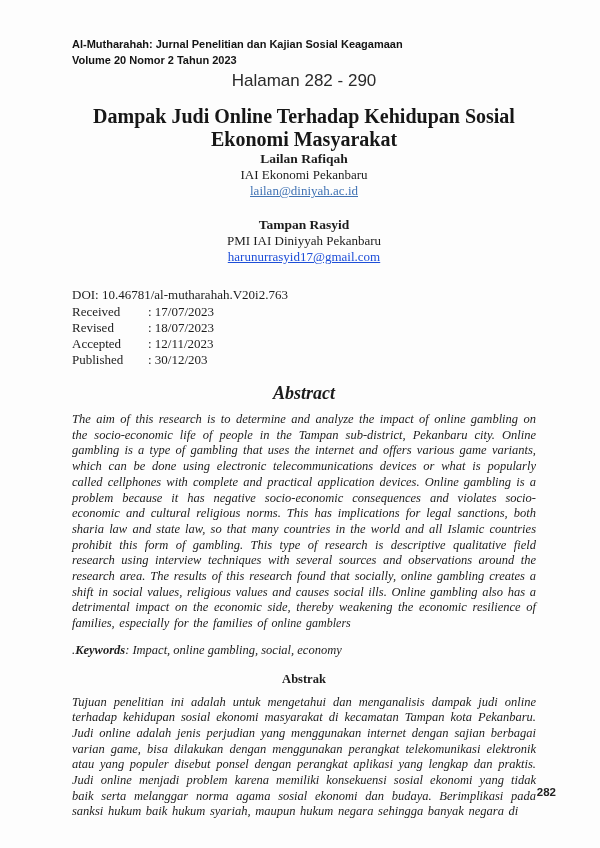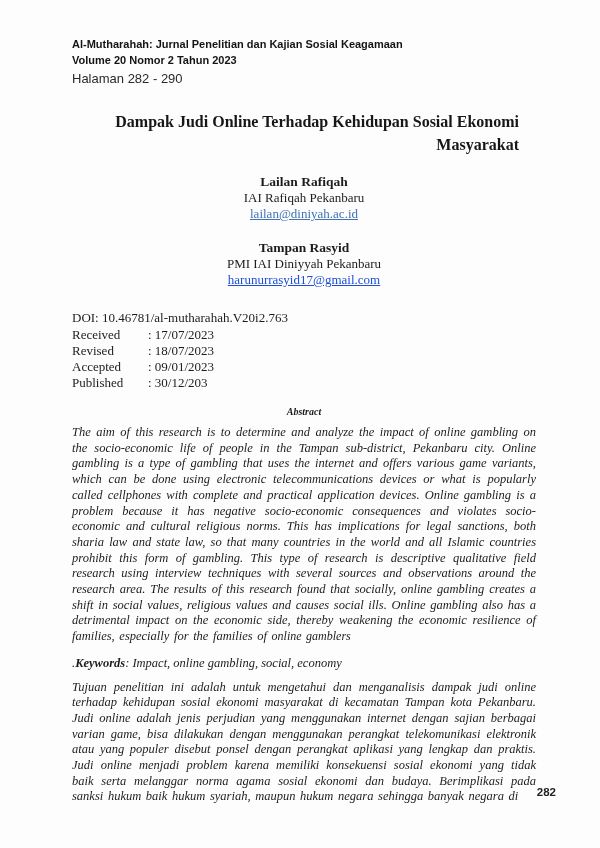--- a/index.html
+++ b/index.html
@@ -19,59 +19,59 @@
   
   .masthead {
     font-family: "Liberation Sans", sans-serif;
     font-size: 11px;
     font-weight: 700;
     line-height: 16px;
     color: #141414;
   }
   .pages-line {
     font-family: "Liberation Sans", sans-serif;
-    font-size: 13px;
+    font-size: 17px;
     font-weight: 400;
-    text-align: left;
+    text-align: center;
     margin-top: 3px;
     color: #2a2a2a;
   }
 
   
   .title {
-    margin: 24px auto 0;
+    margin: 14px auto 0;
     max-width: 430px;
-    text-align: right;
-    font-size: 16px;
+    text-align: center;
+    font-size: 20px;
     font-weight: 700;
     line-height: 23px;
     color: #171717;
   }
 
   
-  .authors { margin-top: 18px; text-align: center; }
+  .authors { text-align: center; }
   .author-block { margin-top: 18px; }
   .author-block:first-child { margin-top: 0; }
   .author-name { font-size: 13.5px; font-weight: 700; line-height: 16px; }
   .author-affiliation { font-size: 13px; line-height: 16px; }
   .author-email { font-size: 13px; line-height: 16px; }
   .author-email a { text-decoration: underline; }
 
   
   .meta { margin-top: 22px; font-size: 13px; line-height: 16px; }
   .doi-line { margin-bottom: 1px; }
   .history-row { display: flex; }
   .history-label { width: 76px; flex: 0 0 76px; }
   .history-value { flex: 1; }
 
   
   .abstract-heading {
     margin-top: 15px;
     text-align: center;
-    font-size: 10px;
+    font-size: 18px;
     font-weight: 700;
     font-style: italic;
   }
   .abstract-body {
     margin-top: 8px;
     font-size: 12.5px;
     font-style: italic;
     line-height: 15.7px;
     text-align: justify;
     word-spacing: 1.5px;
@@ -112,21 +112,21 @@
       <div>Al-Mutharahah: Jurnal Penelitian dan Kajian Sosial Keagamaan</div>
       <div>Volume 20 Nomor 2 Tahun 2023</div>
     </div>
     <div class="pages-line">Halaman 282 - 290</div>
 
     <div class="title">Dampak Judi Online Terhadap Kehidupan Sosial Ekonomi Masyarakat</div>
 
     <div class="authors">
       <div class="author-block">
         <div class="author-name">Lailan Rafiqah</div>
-        <div class="author-affiliation">IAI Rafiqah Pekanbaru</div>
+        <div class="author-affiliation">IAI Ekonomi Pekanbaru</div>
         <div class="author-email"><a href="#" style="color:#4173b4;">lailan@diniyah.ac.id</a></div>
       </div>
       <div class="author-block">
         <div class="author-name">Tampan Rasyid</div>
         <div class="author-affiliation">PMI IAI Diniyyah Pekanbaru</div>
         <div class="author-email"><a href="#" style="color:#1d4ed8;">harunurrasyid17@gmail.com</a></div>
       </div>
     </div>
 
     <div class="meta">
@@ -134,31 +134,32 @@
       <div class="history-row">
         <span class="history-label">Received</span>
         <span class="history-value">: 17/07/2023</span>
       </div>
       <div class="history-row">
         <span class="history-label">Revised</span>
         <span class="history-value">: 18/07/2023</span>
       </div>
       <div class="history-row">
         <span class="history-label">Accepted</span>
-        <span class="history-value">: 09/01/2023</span>
+        <span class="history-value">: 12/11/2023</span>
       </div>
       <div class="history-row">
         <span class="history-label">Published</span>
         <span class="history-value">: 30/12/203</span>
       </div>
     </div>
 
     <div class="abstract-heading">Abstract</div>
     <div class="abstract-body"><span>The aim of this research is to determine and analyze the impact of online gambling on the socio-economic life of people in the Tampan sub-district, Pekanbaru city. Online gambling is a type of gambling that uses the internet and offers various game variants, which can be done using electronic telecommunications devices or what is popularly called cellphones with complete and practical application devices. Online gambling is a problem because it has negative socio-economic consequences and violates socio-economic and cultural religious norms. This has implications for legal sanctions, both sharia law and state law, so that many countries in the world and all Islamic countries prohibit this form of gambling. This type of research is descriptive qualitative field research using interview techniques with several sources and observations around the research area. The results of this research found that socially, online gambling creates a shift in social values, religious values and causes social ills. Online gambling also has a detrimental impact on the economic side, thereby weakening the economic resilience of families, especially for the families of </span><span class="abstract-tail">online gamblers</span></div>
 
     <div class="keywords-line"><span>.</span><span class="keywords-label">Keywords</span><span>: Impact, online gambling, social, economy</span></div>
 
+    <div class="abstrak-heading">Abstrak</div>
     <div class="abstract-body">Tujuan penelitian ini adalah untuk mengetahui dan menganalisis dampak judi online terhadap kehidupan sosial ekonomi masyarakat di kecamatan Tampan kota Pekanbaru. Judi online adalah jenis perjudian yang menggunakan internet dengan sajian berbagai varian game, bisa dilakukan dengan menggunakan perangkat telekomunikasi elektronik atau  yang populer disebut ponsel dengan perangkat aplikasi yang lengkap dan praktis. Judi online menjadi problem karena memiliki konsekuensi sosial ekonomi yang tidak baik serta melanggar norma agama sosial ekonomi dan budaya. Berimplikasi pada sanksi hukum baik hukum syariah, maupun hukum negara sehingga banyak negara di</div>
 
   </div>
 
   <div class="page-number">282</div>
 </div>
 
 </body></html>

